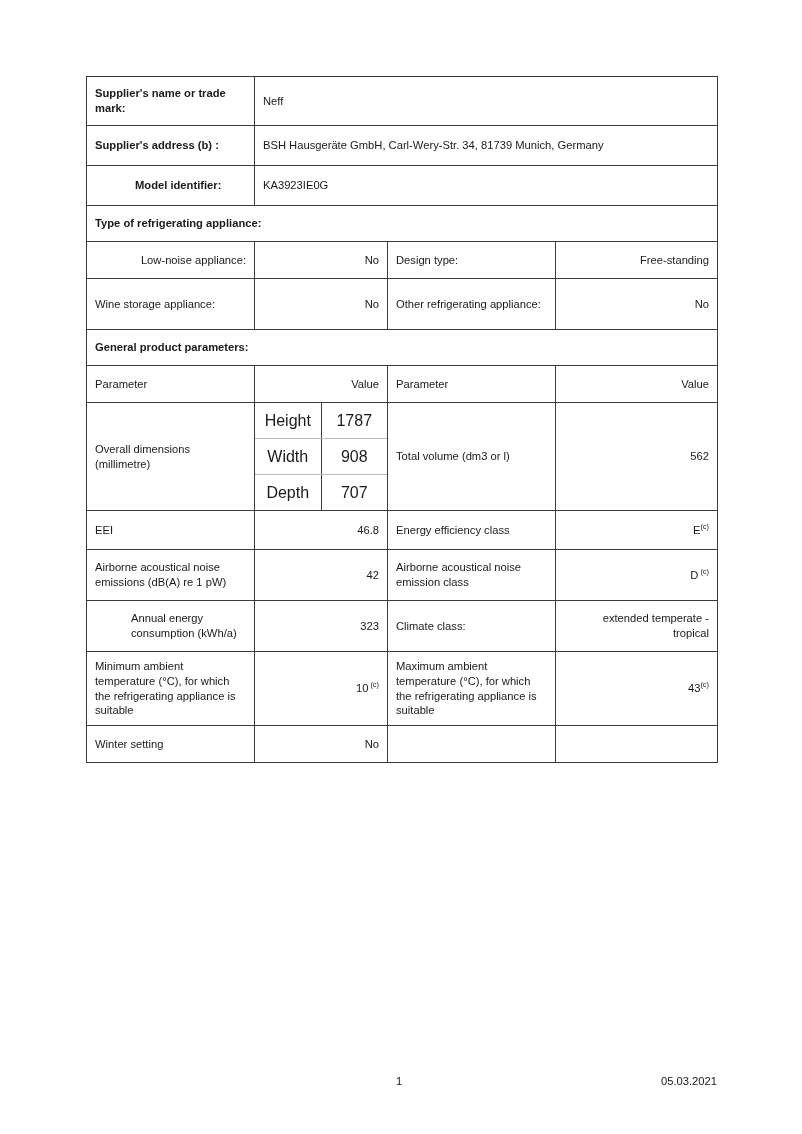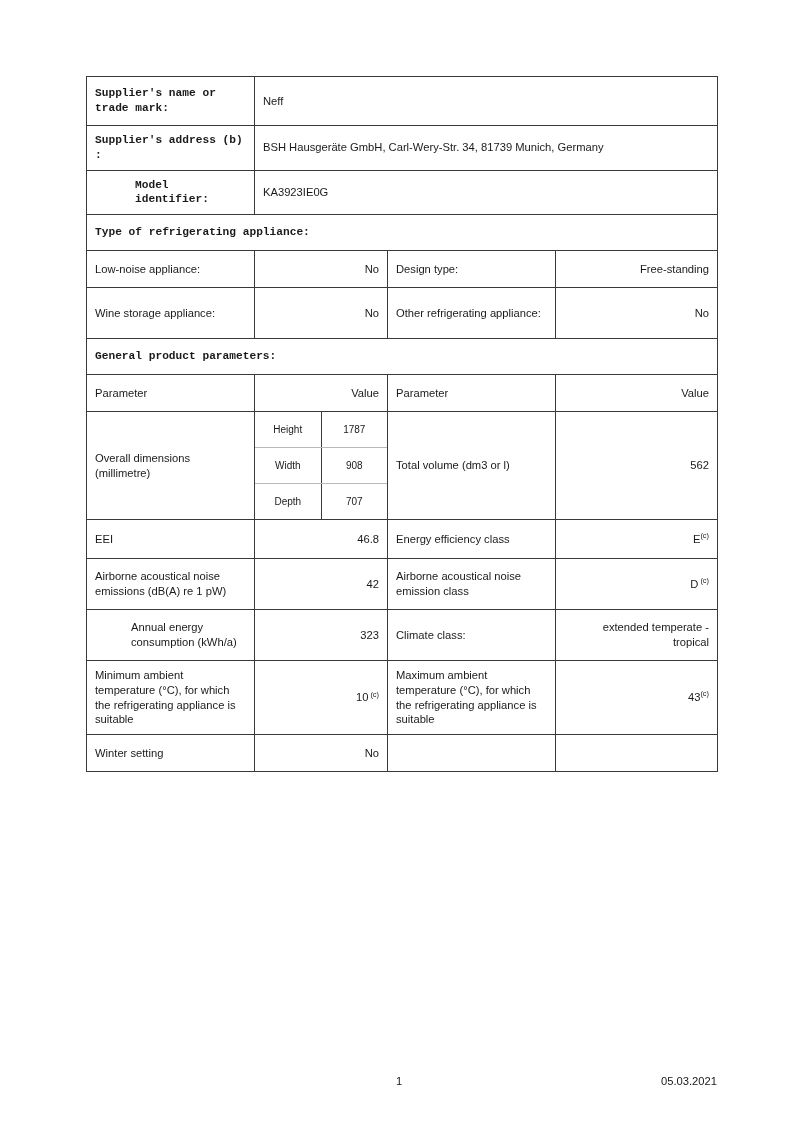--- a/index.html
+++ b/index.html
@@ -48,41 +48,40 @@
 
   
   col.c1 { width: 168px; }
   col.c2 { width: 133px; }
   col.c3 { width: 168px; }
   col.c4 { width: 162px; }
 
   .lbl-bold {
     font-weight: bold;
     font-size: 11.4px;
-    font-family: Liberation Mono, monospace;
   }
   .txt-left   { text-align: left; }
   .txt-center { text-align: right; }
 
   
   .dim-cell {
     padding: 0 !important;
     vertical-align: top;
   }
   table.dim-sub {
     border-collapse: collapse;
     table-layout: fixed;
     width: 100%;
     height: 100%;
   }
   table.dim-sub td {
     border: 0;
     border-bottom: 1px solid #b9b9b9;
     padding: 6px 6px;
-    font-size: 10px;
+    font-size: 16px;
     text-align: center;
     height: 23px;
   }
   table.dim-sub tr:last-child td {
     border-bottom: 0;
   }
   table.dim-sub td.dim-name {
     border-right: 1px solid #3a3a3a;
     width: 50%;
   }
@@ -145,21 +144,21 @@
         <tr>
           <td class="lbl-bold txt-left" style="height:25px;padding-left:48px;">Model identifier:</td>
           <td class="txt-left" colspan="3">KA3923IE0G</td>
         </tr>
 
         <tr>
           <td class="lbl-bold txt-left" colspan="4" style="height:21px;">Type of refrigerating appliance:</td>
         </tr>
 
         <tr>
-          <td class="txt-left" style="height:22px;">Low-noise appliance:</td>
+          <td class="txt-left" style="height:22px;text-align:right;">Low-noise appliance:</td>
           <td class="txt-center">No</td>
           <td class="txt-left">Design type:</td>
           <td class="txt-center">Free-standing</td>
         </tr>
 
         <tr>
           <td class="txt-left" style="height:36px;">Wine storage appliance:</td>
           <td class="txt-center">No</td>
           <td class="txt-left">Other refrigerating appliance:</td>
           <td class="txt-center">No</td>

